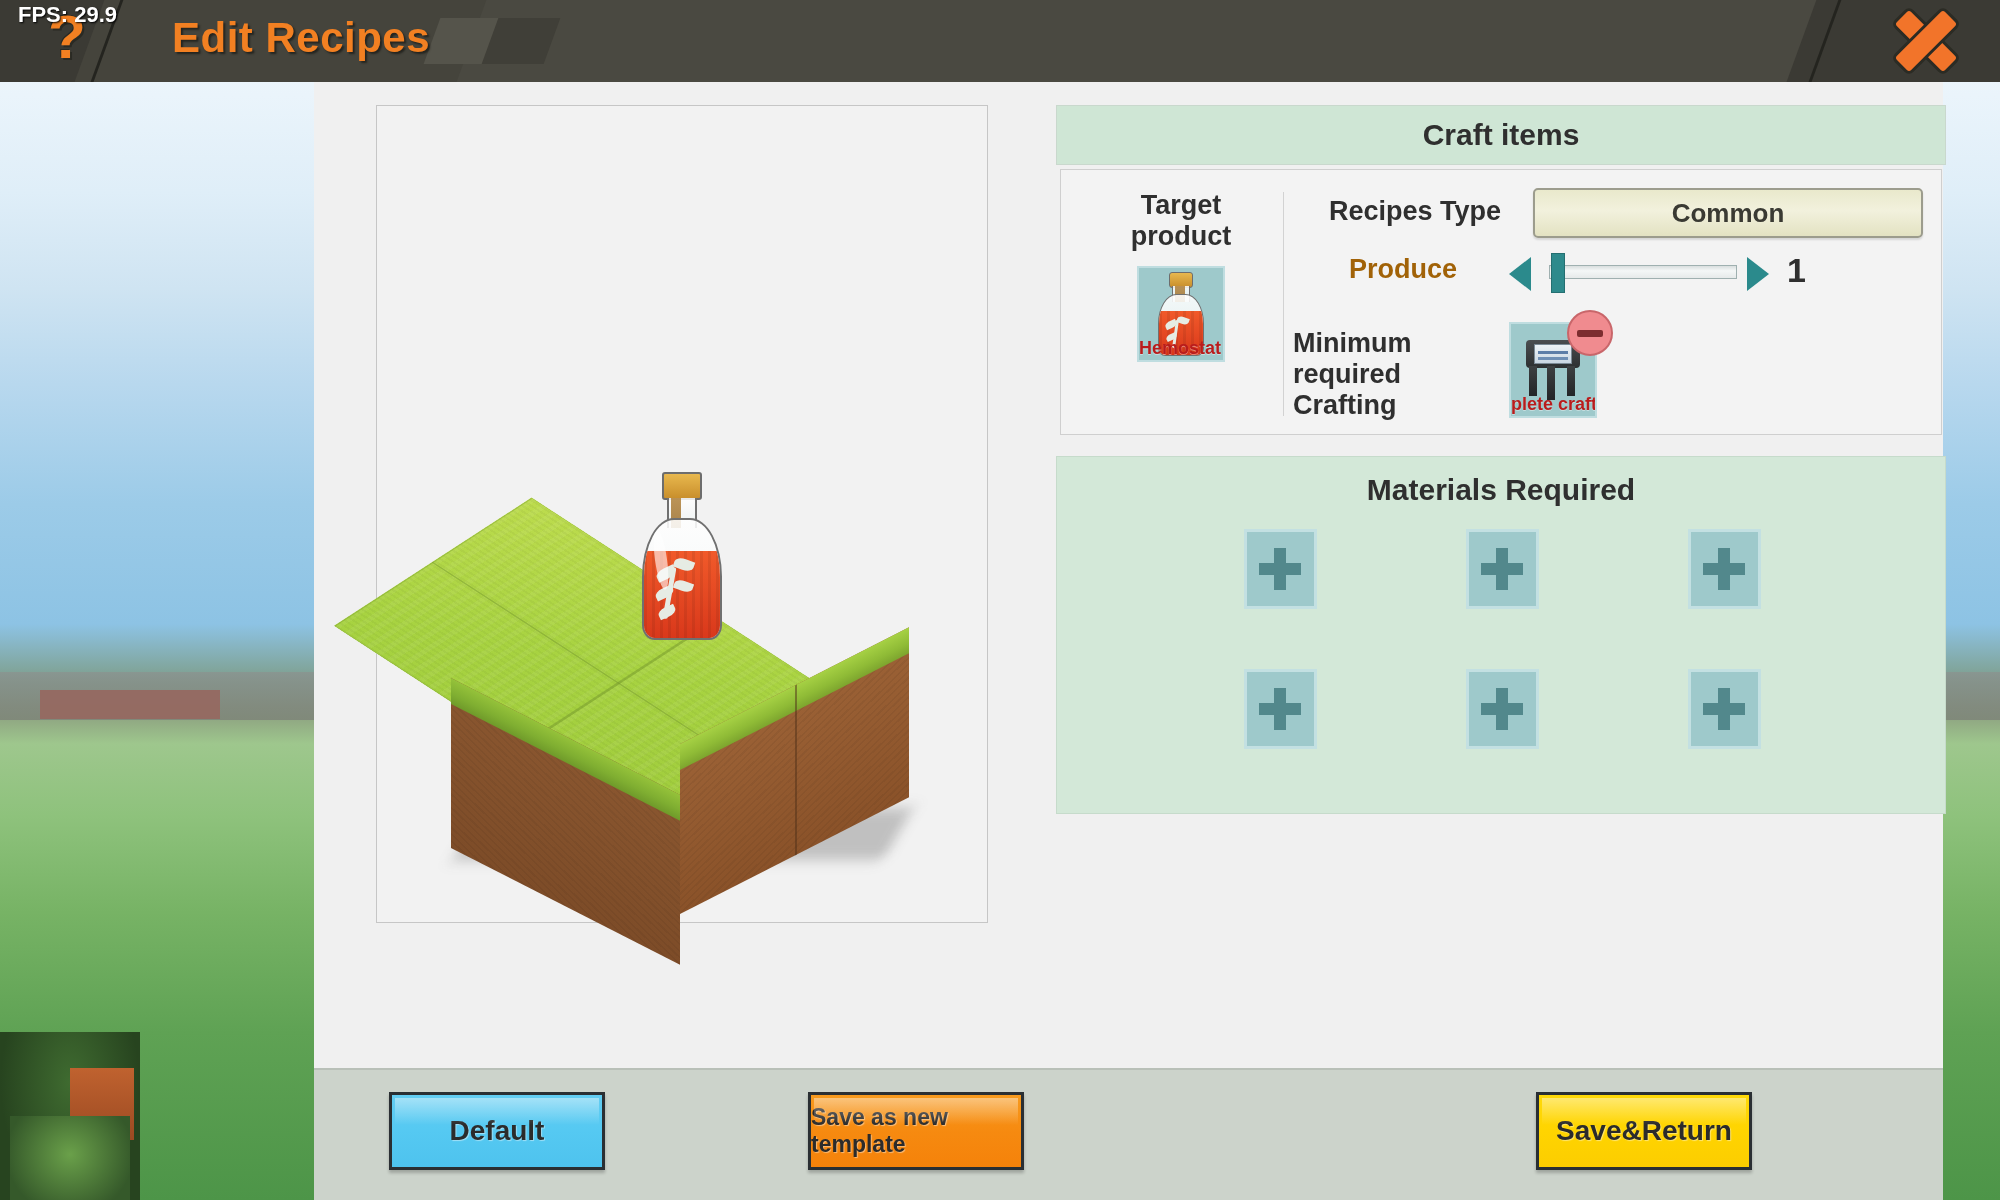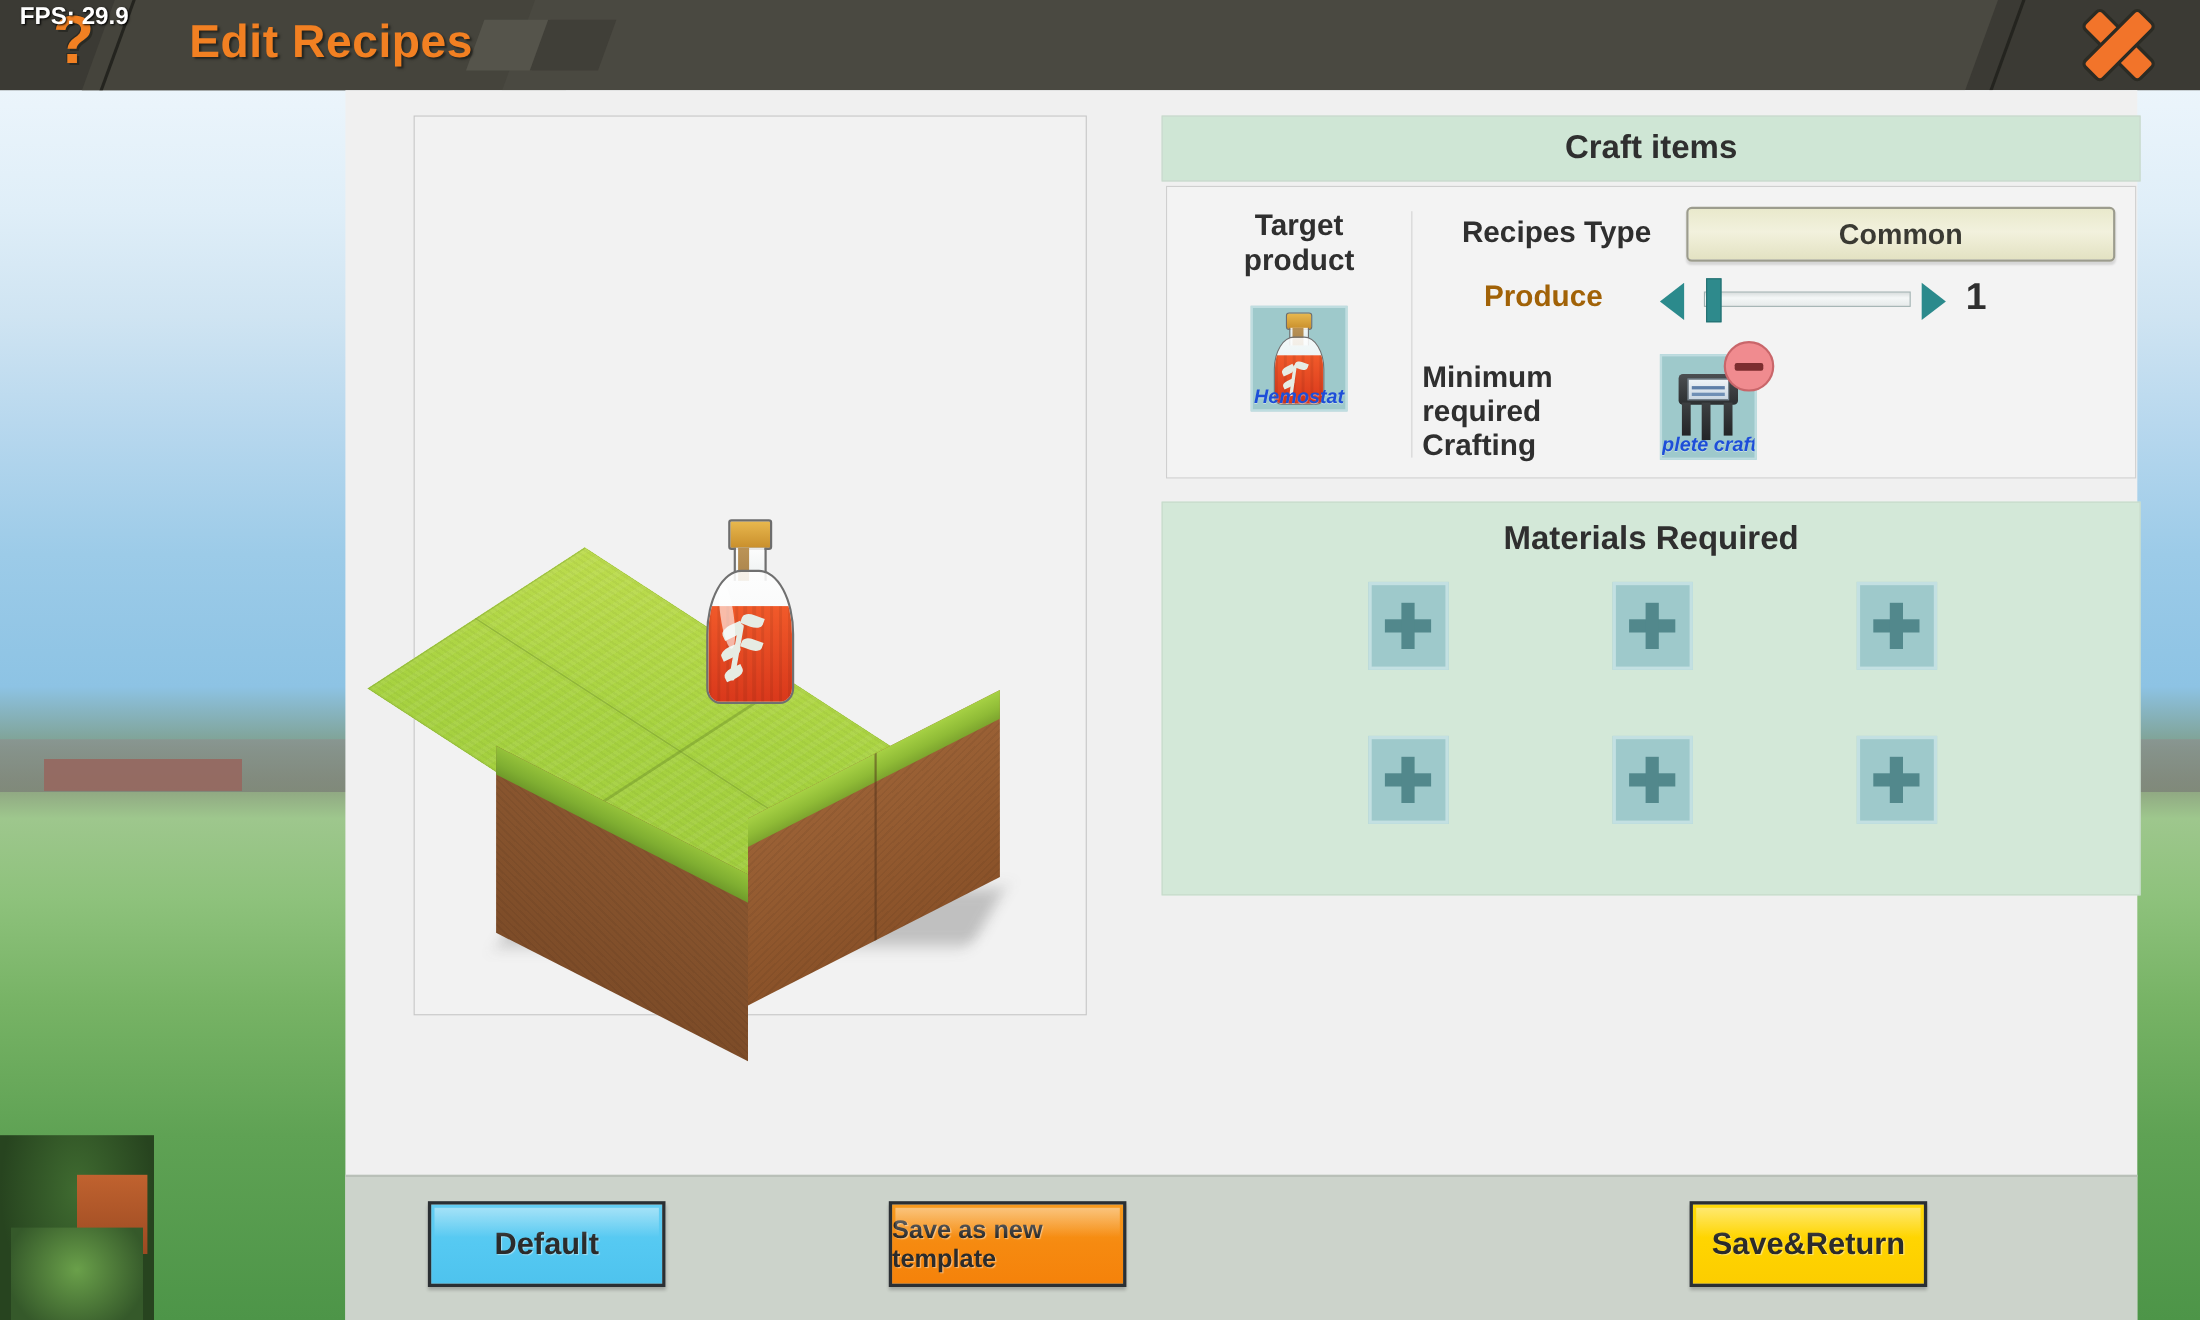--- a/index.html
+++ b/index.html
@@ -278,39 +278,39 @@
   }
   .panel-header .ttl {
     font-size: 30px; font-weight: bold; color: #2f2f2f;
   }
   #craft-body {
     position: absolute; left: 4px; top: 64px; width: 882px; height: 266px;
     background: #f3f3f3; border: 1px solid #cfcfcf;
   }
   #target-col {
     position: absolute; left: 36px; top: 20px; width: 168px;
-    display: flex; flex-direction: column; align-items: center; gap: 12px;
+    display: flex; flex-direction: column; align-items: center;
   }
   #target-label {
     font-size: 27px; font-weight: bold; color: #2f2f2f;
     text-align: center; line-height: 1.15;
   }
   .item-slot {
     width: 88px; height: 96px;
     background: #9ec9cb;
     border: 2px solid #bfdde0;
     position: relative;
     cursor: pointer;
   }
   #target-slot { margin-top: 14px; }
   .item-slot .cap {
     position: absolute; left: 0; right: 0; bottom: 1px;
-    text-align: center; font-size: 18px; font-weight: bold; color: #1d4ed8;
+    font-size: 18px; font-weight: bold; color: #b91c1c;
     text-shadow: 0 1px 0 rgba(255,255,255,.4);
-    white-space: nowrap; overflow: hidden; font-style: italic;
+    white-space: nowrap; overflow: hidden;
   }
   #target-slot .mini-bottle {
     position: absolute; left: 50%; top: 4px; margin-left: -25px;
     width: 50px; height: 84px;
   }
   #col-sep {
     position: absolute; left: 222px; top: 22px; width: 1px; height: 224px;
     background: #d2d2d2;
   }
 

